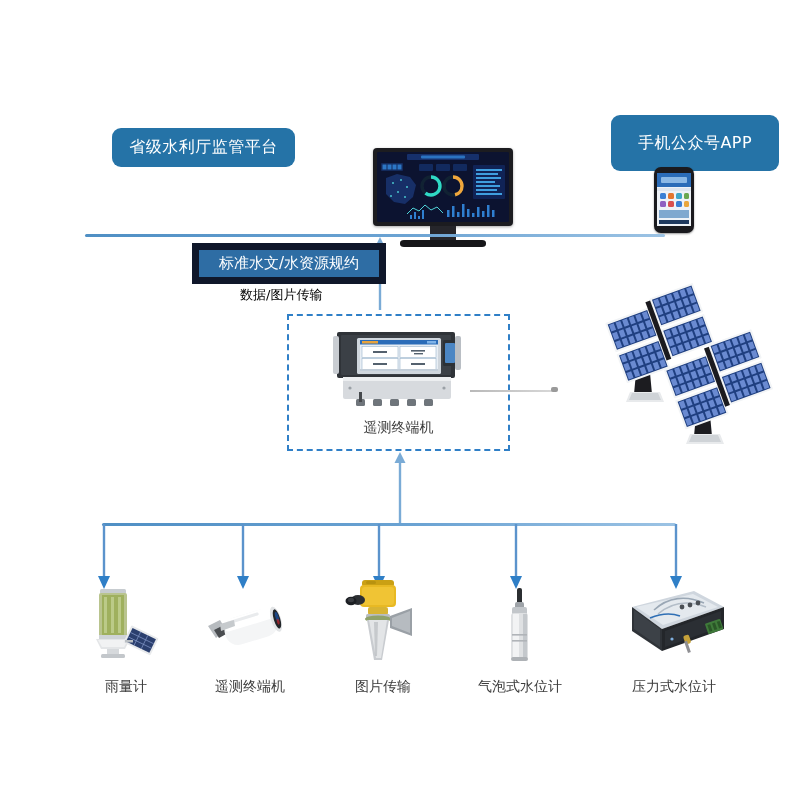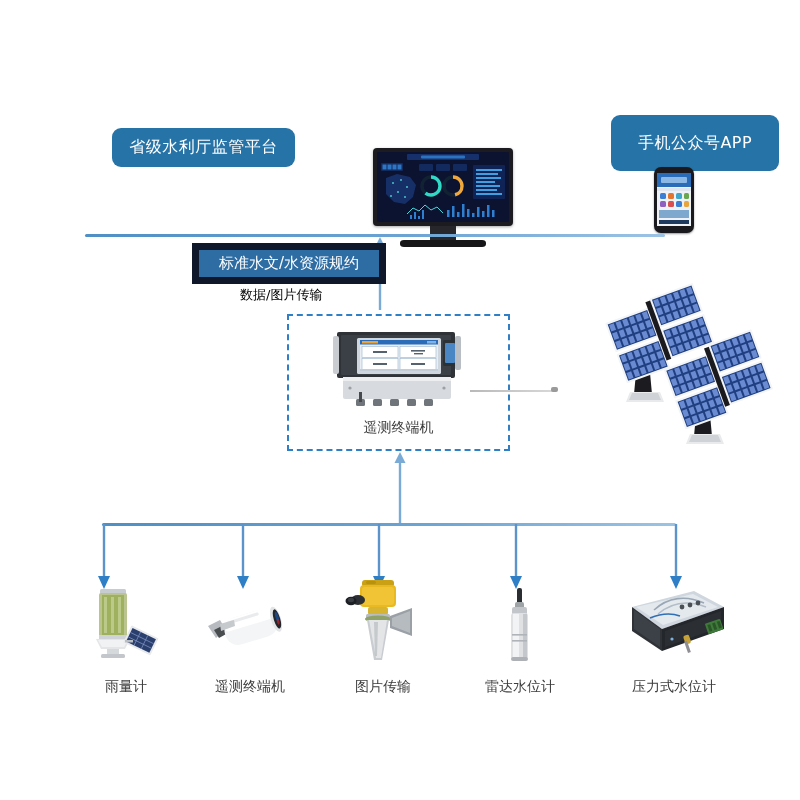--- a/index.html
+++ b/index.html
@@ -498,21 +498,21 @@
       <rect x="19" y="14" width="9" height="7" rx="2" fill="#9ea3a8"></rect>
       <rect x="16" y="19" width="15" height="8" rx="2" fill="#c2c6ca"></rect>
       <rect x="15" y="25" width="17" height="46" rx="3" fill="#dfe1e3"></rect>
       <rect x="17" y="26" width="6" height="44" fill="#f2f3f4"></rect>
       <rect x="27" y="26" width="4" height="44" fill="#c4c8cc"></rect>
       <rect x="16" y="46" width="15" height="1.6" fill="#b0b4b8"></rect>
       <rect x="16" y="52" width="15" height="1.6" fill="#b0b4b8"></rect>
       <rect x="15" y="69" width="17" height="4" rx="2" fill="#aeb2b6"></rect>
     </svg>
   </div>
-  <div class="dev-label" style="left:457px;top:678px;width:126px;">雷达水位计</div>
+  <div class="dev-label" style="left:457px;top:678px;width:126px;">气泡式水位计</div>
 
   <div class="device" style="left:620px;top:585px;width:108px;height:76px;">
     <svg width="108" height="76" viewBox="0 0 108 76">
 
       <path d="M12 22 L74 6 L104 22 L42 44 Z" fill="#cfd6de"></path>
       <path d="M16 22 L73 9 L98 22 L43 40 Z" fill="#e4e9ee"></path>
 
       <path d="M34 25 C48 12, 66 10, 84 18" stroke="#9aa7b5" stroke-width="1.6" fill="none"></path>
       <path d="M38 29 C52 17, 68 15, 86 22" stroke="#b3bdc8" stroke-width="1.4" fill="none"></path>
       <g fill="#4a4f55">

